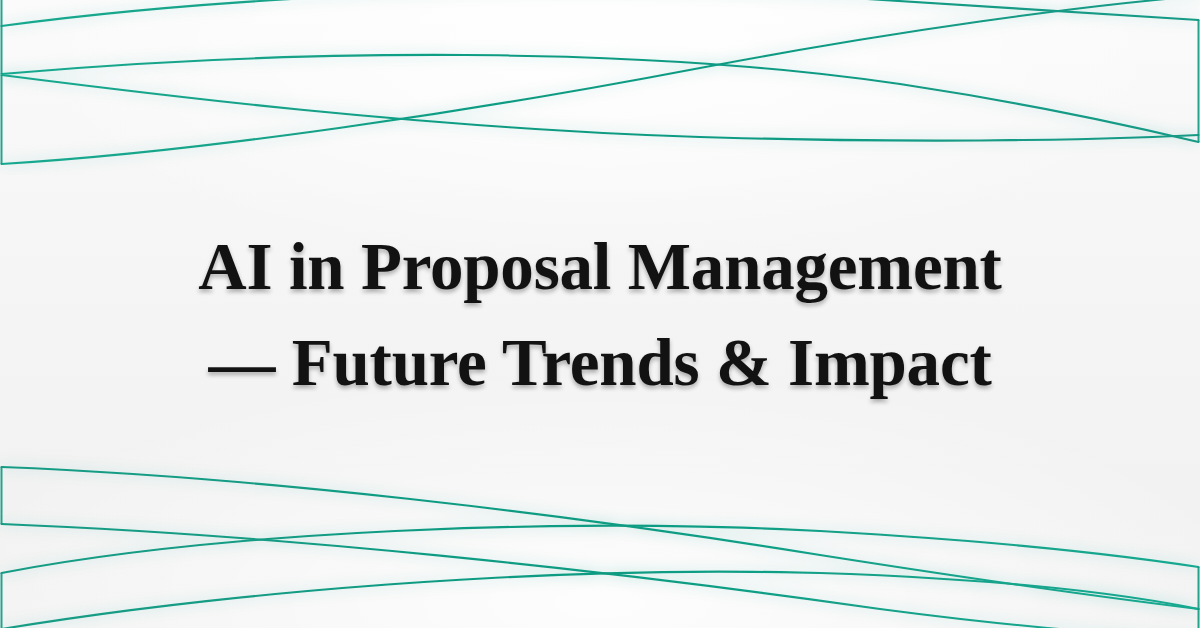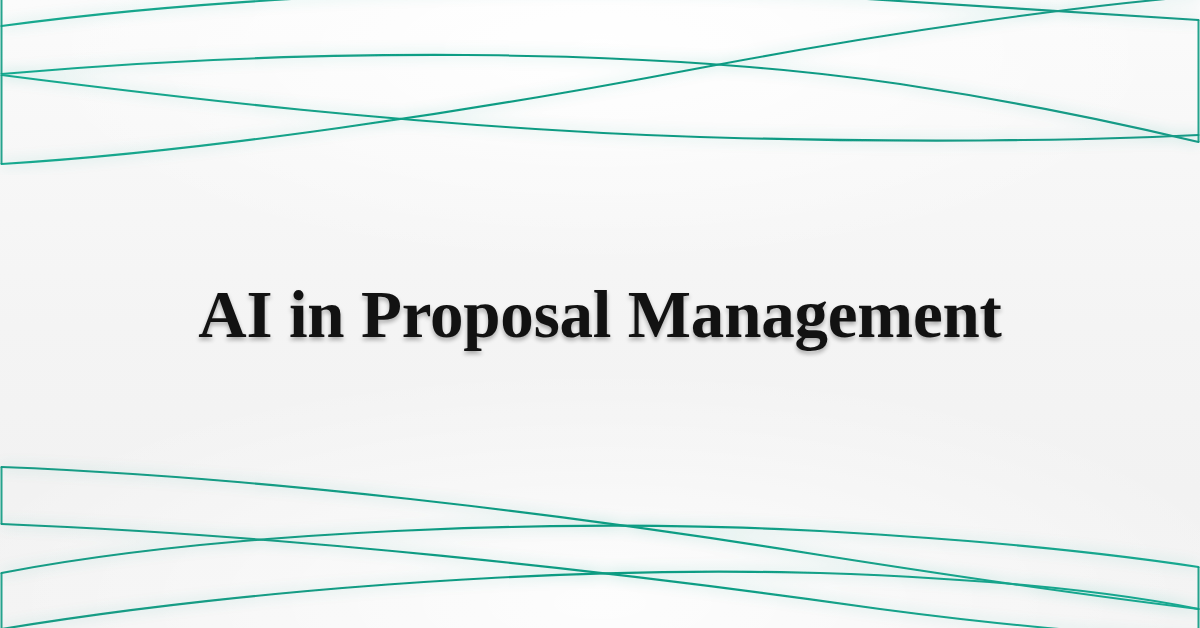--- a/index.html
+++ b/index.html
@@ -166,16 +166,17 @@
         <line x1="1.5" y1="24" x2="1.5" y2="81"></line>
         <line x1="1.5" y1="130" x2="1.5" y2="186"></line>
         <line x1="1198.5" y1="124" x2="1198.5" y2="185"></line>
       </g>
     </svg>
   </div>
 
   <div id="title-block">
     <h1 id="page-title">
       <span class="title-line">AI in Proposal Management</span>
+      <span class="title-line">— Future Trends &amp; Impact</span>
     </h1>
   </div>
 
 </div>
 
 </body></html>

